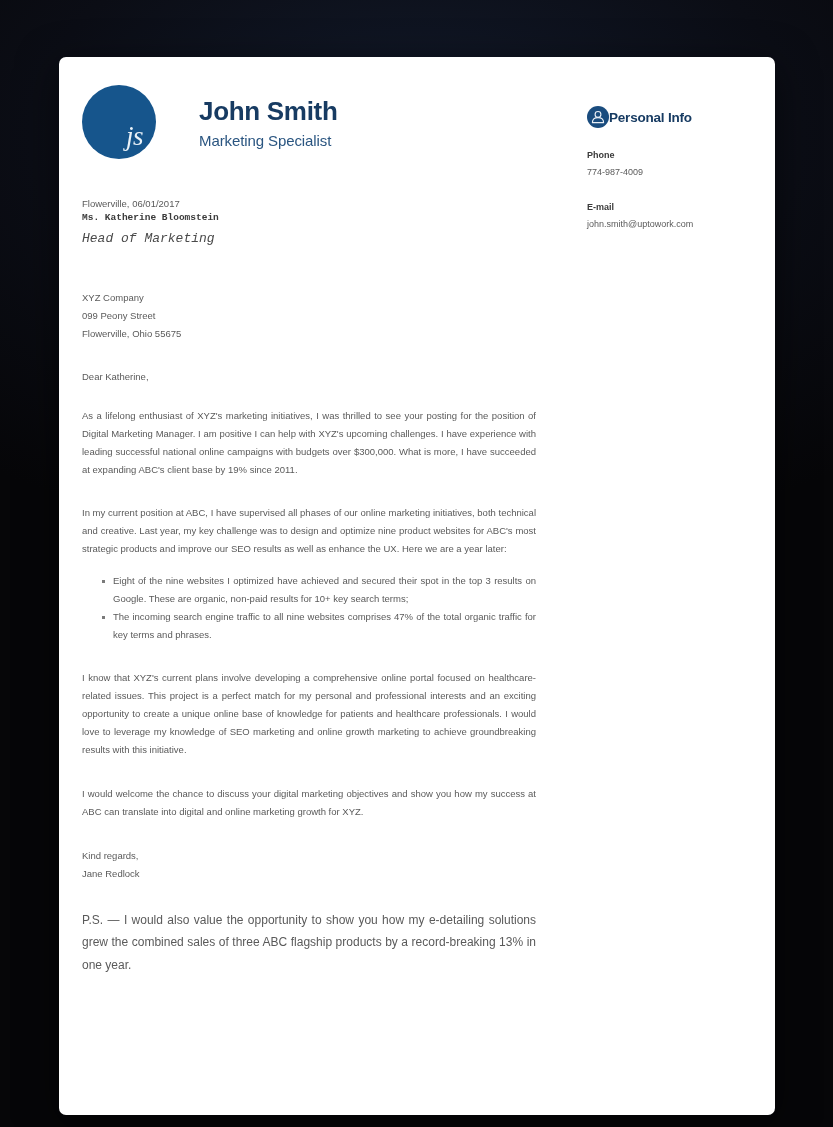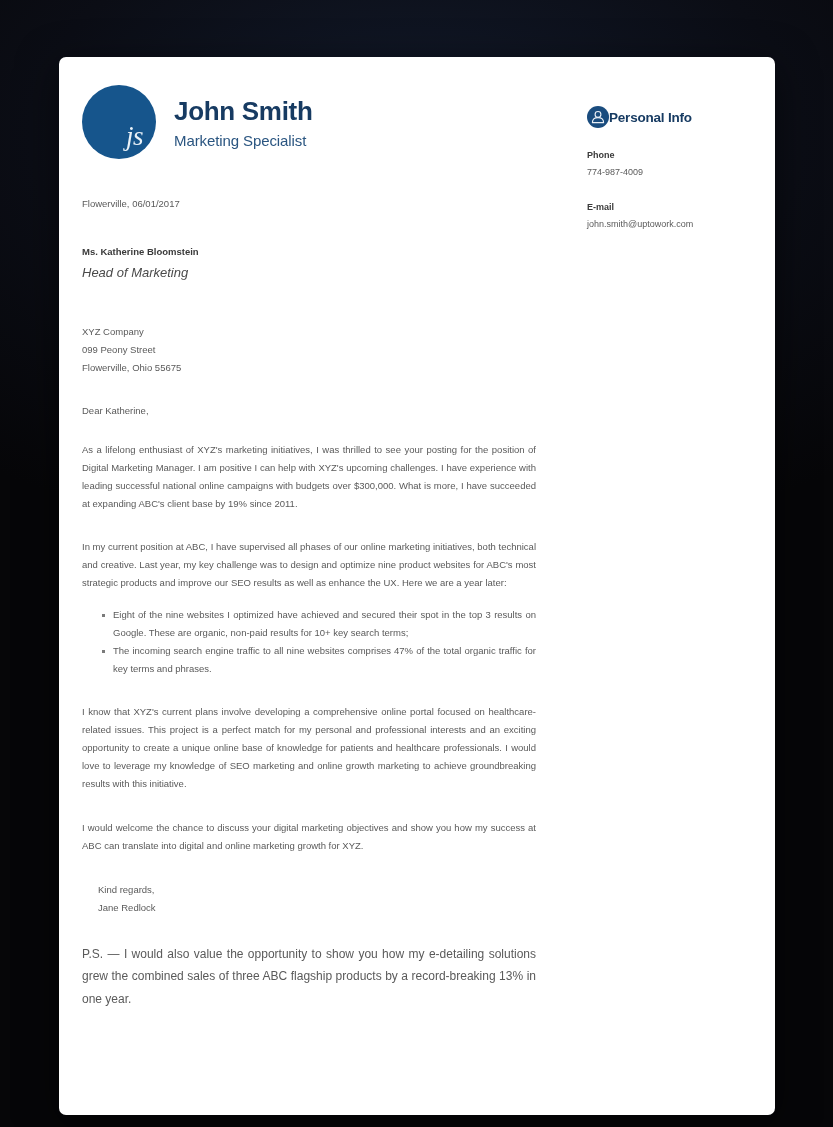--- a/index.html
+++ b/index.html
@@ -70,21 +70,21 @@
     right: 13px;
     bottom: 9px;
     font-family: "Liberation Serif", serif;
     font-style: italic;
     font-size: 27px;
     color: #eaf2f8;
     line-height: 1;
     letter-spacing: -0.5px;
   }
 
-  .name-block { padding-top: 2px; }
+  .name-block { padding-top: 2px; margin-left: 25px; }
 
   .full-name {
     font-size: 26px;
     font-weight: bold;
     color: #173b62;
     letter-spacing: -0.3px;
     line-height: 1.1;
   }
 
   .job-title {
@@ -94,21 +94,21 @@
     letter-spacing: -0.1px;
   }
 
   .date-line {
     font-size: 9.5px;
     color: #5a5a5a;
     margin-top: 39px;
   }
 
   .recipient {
-    margin-top: 34px;
+    font-family: Liberation Mono, monospace;
   }
   .recipient-name {
     font-size: 9.5px;
     font-weight: bold;
     color: #3a3a3a;
     line-height: 1.85;
   }
   .recipient-role {
     font-size: 13px;
     font-style: italic;
@@ -158,21 +158,20 @@
     width: 2.5px;
     height: 2.5px;
     background: #7a7a7a;
   }
 
   .signoff { margin-top: 26px; }
   .signoff div {
     font-size: 9.5px;
     color: #5a5a5a;
     line-height: 1.9;
-    margin-left: 16px;
   }
 
   .postscript {
     font-size: 12px;
     color: #5a5a5a;
     line-height: 1.9;
     text-align: justify;
     margin-top: 26px;
   }
 

